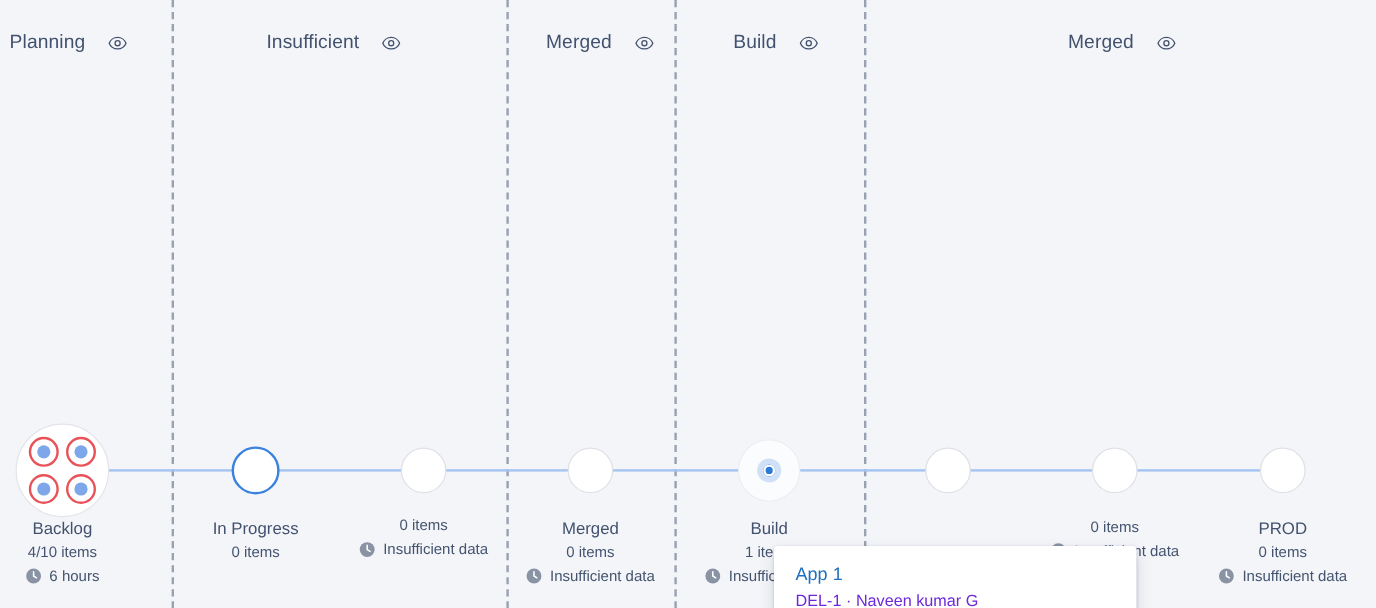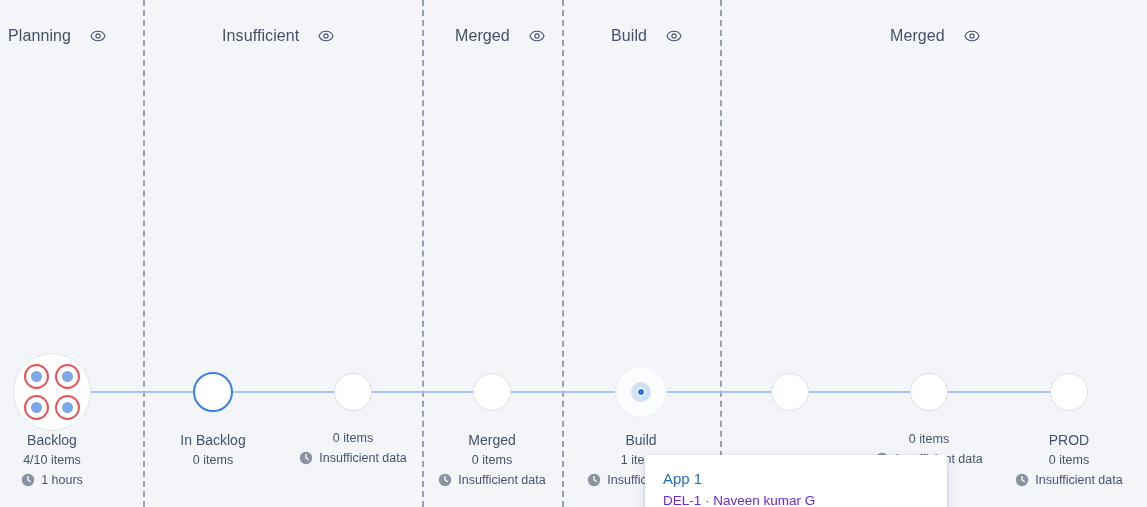--- a/index.html
+++ b/index.html
@@ -304,28 +304,28 @@
         </div>
         <div class="title">Backlog</div>
         <div class="items">4/10 items</div>
         <div class="meta">
           <span class="clock-icon">
             <svg width="14" height="14" viewBox="0 0 14 14">
               <circle cx="7" cy="7" r="6.2" fill="#8993a4"></circle>
               <path d="M7 3.4V7l2.4 1.5" fill="none" stroke="#ffffff" stroke-width="1.3" stroke-linecap="round"></path>
             </svg>
           </span>
-          <span>1 hours</span>
+          <span>6 hours</span>
         </div>
       </div>
       <div class="node" style="left: 213px;">
         <div class="circle-wrap">
           <div class="circle active"></div>
         </div>
-        <div class="title">In Backlog</div>
+        <div class="title">In Progress</div>
         <div class="items">0 items</div>
       </div>
       <div class="node" style="left: 353px;">
         <div class="circle-wrap">
           <div class="circle"></div>
         </div>
         <div class="items">0 items</div>
         <div class="meta">
           <span class="clock-icon">
             <svg width="14" height="14" viewBox="0 0 14 14">

